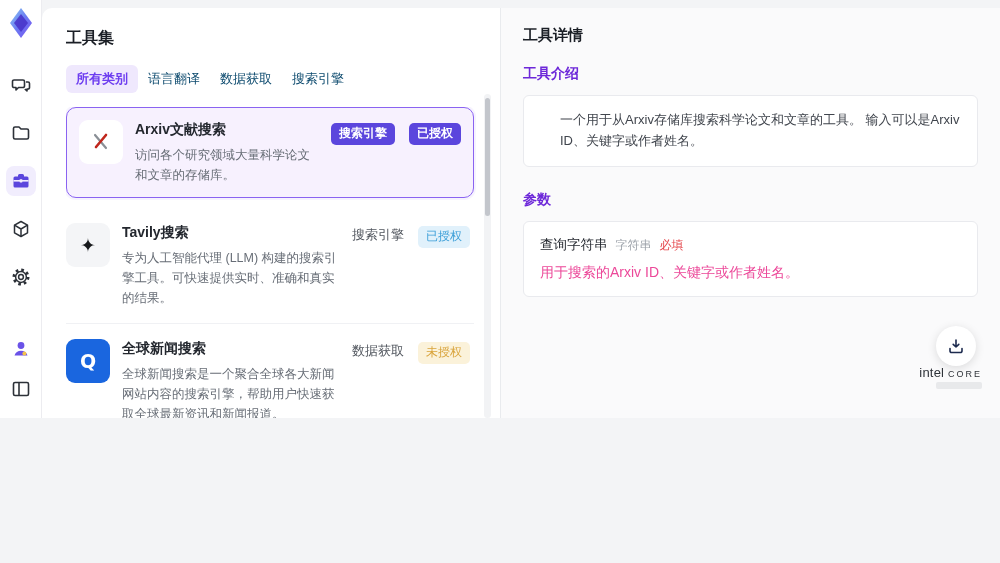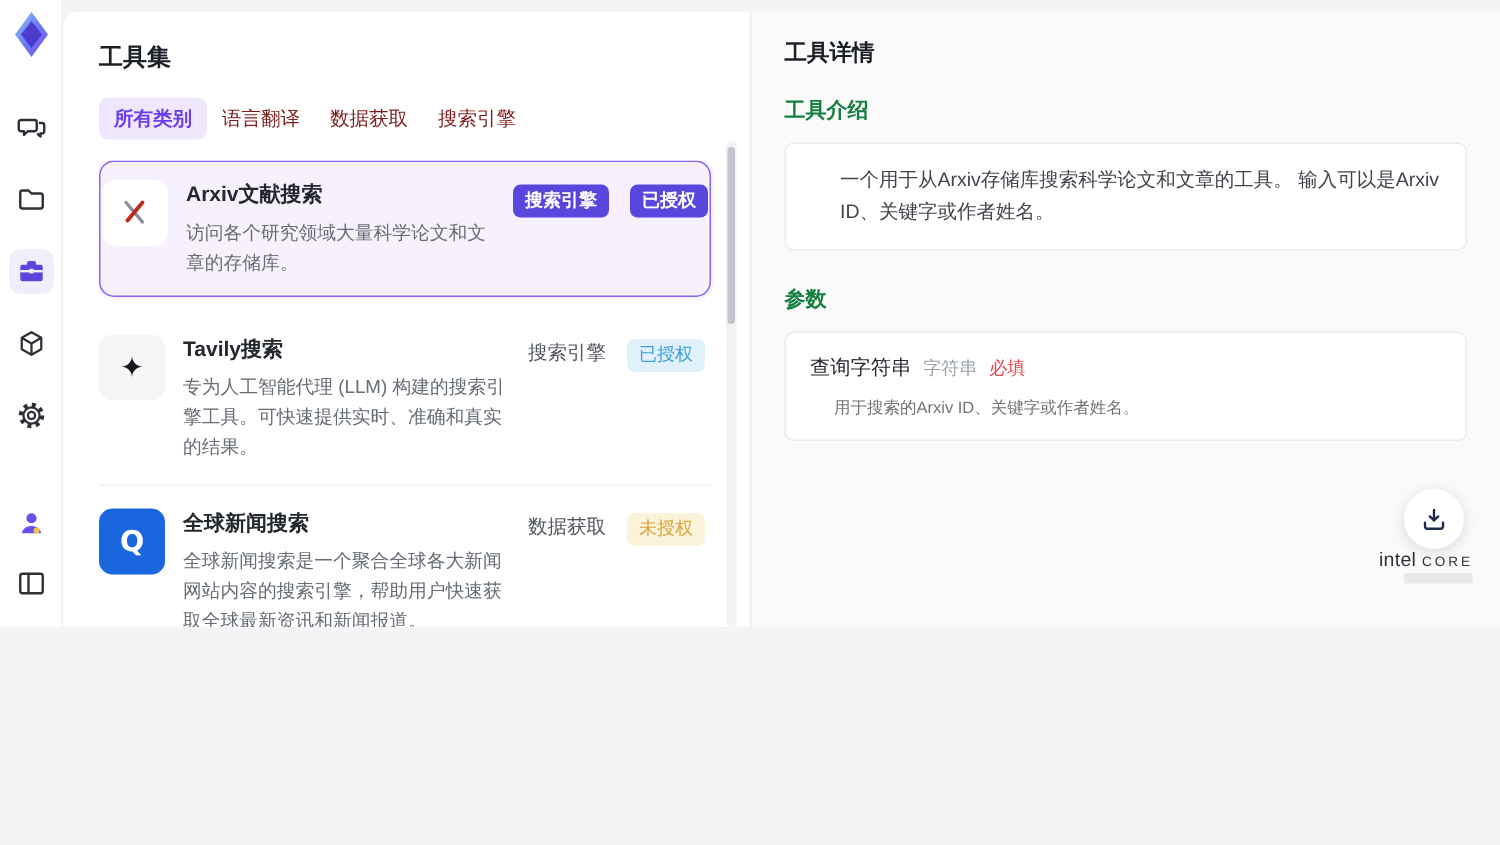--- a/index.html
+++ b/index.html
@@ -18,57 +18,57 @@
 
   
   .main { flex:1; display:flex; padding-top:8px; background:#f3f4f6; min-width:0; }
   .panel-left { width:458px; flex:0 0 458px; background:#ffffff; border-radius:10px 0 0 0; padding:20px 0 0 24px; position:relative; overflow:hidden; }
   .panel-right { flex:1; background:#fafafb; border-left:1px solid #e9ebee; padding:18px 22px; position:relative; min-width:0; }
 
   .page-title { font-size:16px; font-weight:bold; color:#1b1f26; margin-bottom:16px; }
 
   
   .tabs { display:flex; align-items:center; gap:0; margin-bottom:14px; }
-  .tab { font-size:13px; color:#7f1d1d; padding:5px 10px; border-radius:6px; cursor:pointer; white-space:nowrap; }
+  .tab { font-size:13px; color:#0c4a6e; padding:5px 10px; border-radius:6px; cursor:pointer; white-space:nowrap; }
   .tab.active { background:#efe8fd; color:#6d3df0; font-weight:bold; }
 
   
   .tool-list { padding-right:26px; height:465px; overflow:hidden; }
   .tool-row { display:flex; gap:12px; padding:15px 4px 15px 0; border-bottom:1px solid #f0f1f4; background:#fff; }
   .tool-row:last-child { border-bottom:none; }
-  .tool-row.selected { border:1px solid #8a63f1; background:#f7f1fe; border-radius:10px; padding:12px 1px; margin-bottom:10px; box-shadow:0 0 0 2px rgba(138,99,241,.08); }
+  .tool-row.selected { border:1px solid #8a63f1; background:#f7f1fe; border-radius:10px; padding:12px 12px; margin-bottom:10px; box-shadow:0 0 0 2px rgba(138,99,241,.08); }
   .tool-icon { width:44px; height:44px; border-radius:9px; background:#f4f5f7; flex:0 0 44px; display:flex; align-items:center; justify-content:center; font-size:20px; }
   .tool-icon.blue { background:#1a66df; }
   .tool-icon .q-glyph { color:#fff; font-weight:bold; font-size:19px; font-family:"DejaVu Sans",sans-serif; }
   .tool-icon .sparkle { color:#17191c; font-size:19px; }
   .tool-body { flex:1; min-width:0; padding-top:1px; }
   .tool-name { font-size:14px; font-weight:bold; color:#23272e; margin-bottom:6px; }
   .tool-desc { font-size:12.5px; color:#676d76; line-height:1.6; max-width:258px; }
   .tool-meta { display:flex; gap:14px; align-items:flex-start; padding-top:3px; white-space:nowrap; }
   .cat-text { font-size:13px; color:#51565e; }
   .pill { font-size:12px; border-radius:5px; padding:3px 8px; line-height:1.3; }
   .pill.solid { background:#5b46dd; color:#ffffff; font-weight:bold; }
   .pill.blue  { background:#e1f1fb; color:#3c9fd8; }
   .pill.orange{ background:#fbf2da; color:#d9a43c; }
 
   
   .scrollbar { position:absolute; top:86px; right:9px; width:7px; bottom:0; background:#f2f3f5; border-radius:4px; }
   .scroll-thumb { position:absolute; top:4px; left:1px; width:5px; height:118px; background:#c3c6cc; border-radius:3px; }
 
   
   .detail-title { font-size:15px; font-weight:bold; color:#1b1f26; margin-bottom:20px; }
-  .section-h { font-size:14px; font-weight:bold; color:#15803d; margin-bottom:12px; }
+  .section-h { font-size:14px; font-weight:bold; color:#6d28d9; margin-bottom:12px; }
   .card { background:#ffffff; border:1px solid #e9eaee; border-radius:6px; padding:14px 16px; }
   .intro-card { font-size:13px; color:#40454d; line-height:1.6; margin-bottom:24px;padding-left:36px; }
   .param-card { margin-bottom:16px; }
   .param-line { display:flex; align-items:baseline; gap:8px; margin-bottom:10px; }
   .param-name { font-size:13.5px; font-weight:normal; color:#23272e;text-align:right; }
   .param-type { font-size:12px; color:#9aa0a8; }
   .param-req { font-size:12px; color:#e5484d; }
-  .param-desc { font-size:11px; color:#737373;margin-left:16px; }
+  .param-desc { font-size:14px; color:#ec4899; }
 
   
   .fab { position:absolute; right:24px; bottom:52px; width:40px; height:40px; border-radius:50%; background:#ffffff; box-shadow:0 2px 10px rgba(0,0,0,.13); display:flex; align-items:center; justify-content:center; cursor:pointer; }
   .intel { position:absolute; right:18px; bottom:29px; text-align:right; }
   .intel-line { font-size:13px; color:#2e3238; letter-spacing:.2px; }
   .intel-line .i-core { font-variant:small-caps; letter-spacing:2px; font-size:13px; }
   .intel-sub { margin-top:2px; margin-left:auto; width:46px; height:7px; background:#d9dbdf; opacity:.55; border-radius:2px; }
 </style>
 </head>
 <body>

